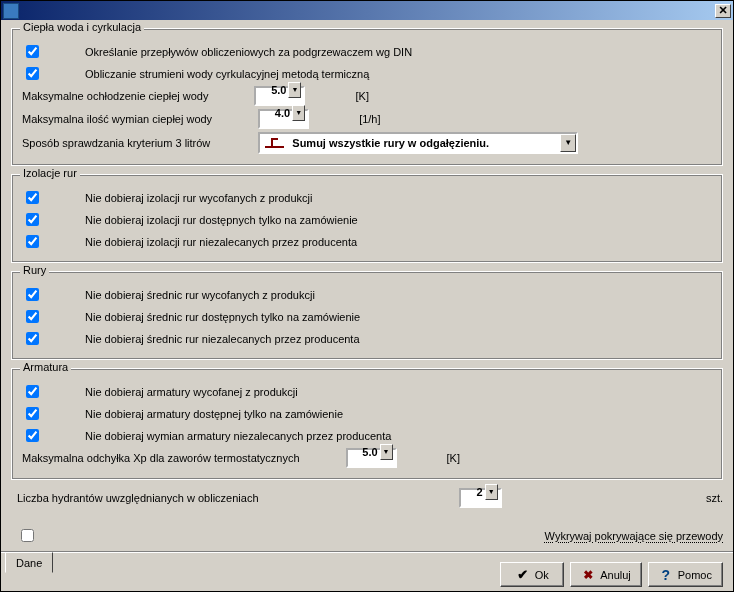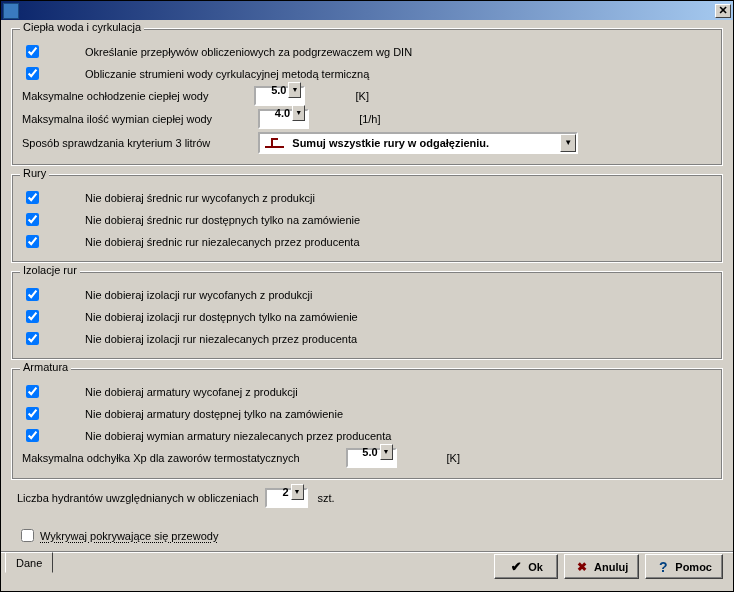--- a/index.html
+++ b/index.html
@@ -149,41 +149,41 @@
     padding-top:4px;
   }
   .bottombar {
     height:40px;
     border-top:1px solid #808080;
     box-shadow: inset 0 1px #fff;
     display:flex;
     align-items:flex-start;
     padding:0 10px 0 0;
   }
-  .buttons { margin-left:auto; display:flex; gap:6px; padding-top:2px;font-weight:bold;}
+  .buttons { margin-left:auto; display:flex; gap:6px; padding-top:10px;}
   .btn {
     height:25px;
     min-width:64px;
     background:#d4d0c8;
     border:1px solid #404040;
     border-top-color:#fff;border-left-color:#fff;
     box-shadow: inset -1px -1px #808080, inset 1px 1px #d4d0c8;
     display:flex;
     align-items:center;
     justify-content:center;
     gap:5px;
     padding:0 10px;
     font-size:11px;
     cursor:pointer;
   }
   .ico { width:14px;height:14px; display:inline-flex;align-items:center;justify-content:center;}
   .check-ico::before{content:"✔";color:#000;font-weight:bold;font-size:13px;}
   .x-ico::before{content:"✖";color:#800000;font-weight:bold;font-size:12px;}
   .q-ico::before{content:"?";color:#004080;font-weight:bold;font-size:14px;}
-  .free-row { margin:4px 0 4px 6px; display:flex;align-items:center;}
+  .free-row { margin:4px 0 4px 6px; display:flex;align-items:center;justify-content:space-between;}
   svg.pipe { vertical-align:middle;}
 </style>
 </head>
 <body>
 
 <div class="window">
 
   <div class="titlebar">
     <span class="icon"></span>
     <span class="title">Dane - Ogólne</span>
@@ -227,48 +227,48 @@
               </svg>
           </span>
           <span class="dd-text">Sumuj wszystkie rury w odgałęzieniu.</span>
           <span style="flex:1"></span>
           <span class="dd-btn">▼</span>
         </span>
       </div>
     </div>
 
     <div class="group">
+      <span class="legend">Izolacje rur</span>
+      <div class="row">
+          <input type="checkbox" class="chk" checked="" style="">
+          <span>Nie dobieraj izolacji rur wycofanych z produkcji</span>
+        </div>
+      <div class="row">
+          <input type="checkbox" class="chk" checked="" style="">
+          <span>Nie dobieraj izolacji rur dostępnych tylko na zamówienie</span>
+        </div>
+      <div class="row">
+          <input type="checkbox" class="chk" checked="" style="">
+          <span>Nie dobieraj izolacji rur niezalecanych przez producenta</span>
+        </div>
+    </div>
+
+    <div class="group">
       <span class="legend">Rury</span>
       <div class="row">
           <input type="checkbox" class="chk" checked="" style="">
           <span>Nie dobieraj średnic rur wycofanych z produkcji</span>
         </div>
       <div class="row">
           <input type="checkbox" class="chk" checked="" style="">
           <span>Nie dobieraj średnic rur dostępnych tylko na zamówienie</span>
         </div>
       <div class="row">
           <input type="checkbox" class="chk" checked="" style="">
           <span>Nie dobieraj średnic rur niezalecanych przez producenta</span>
-        </div>
-    </div>
-
-    <div class="group">
-      <span class="legend">Izolacje rur</span>
-      <div class="row">
-          <input type="checkbox" class="chk" checked="" style="">
-          <span>Nie dobieraj izolacji rur wycofanych z produkcji</span>
-        </div>
-      <div class="row">
-          <input type="checkbox" class="chk" checked="" style="">
-          <span>Nie dobieraj izolacji rur dostępnych tylko na zamówienie</span>
-        </div>
-      <div class="row">
-          <input type="checkbox" class="chk" checked="" style="">
-          <span>Nie dobieraj izolacji rur niezalecanych przez producenta</span>
         </div>
     </div>
 
     <div class="group">
       <span class="legend">Armatura</span>
       <div class="row">
           <input type="checkbox" class="chk" checked="" style="">
           <span>Nie dobieraj armatury wycofanej z produkcji</span>
         </div>
       <div class="row">

